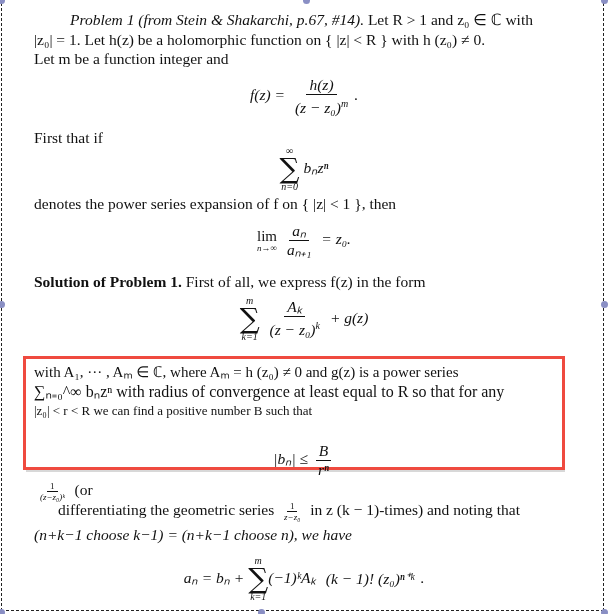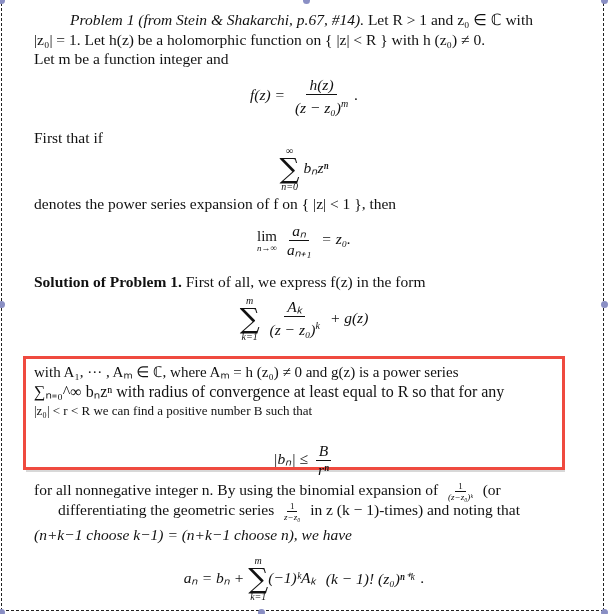--- a/index.html
+++ b/index.html
@@ -109,21 +109,21 @@
   <p class="p" style="position:absolute;top:401px;left:0;white-space:nowrap;font-size:13px;">|z₀| &lt; r &lt; R we can find a positive number B such that</p>
 
   <div class="disp" style="position:absolute;top:426px;left:0;width:540px;margin-top:16px;">
     <span class="m">|bₙ| ≤</span>
     <span class="frac">
       <span class="num m">B</span>
       <span class="den m">rⁿ</span>
     </span>
   </div>
 
-  <p class="p" style="position:absolute;top:480px;left:0;white-space:nowrap;"><span>for all nonnegative integer n. By using the binomial expansion of</span> <span class="frac sfrac">
+  <p class="p" style="position:absolute;top:480px;left:0;white-space:nowrap;"> <span class="frac sfrac">
         <span class="num">1</span>
         <span class="den m">(z−z₀)ᵏ</span>
       </span><span> (or</span></p>
   <p class="p" style="position:absolute;top:500px;left:0;white-space:nowrap;margin-left:24px;"><span>differentiating the geometric series</span> <span class="frac sfrac">
         <span class="num">1</span>
         <span class="den m">z−z₀</span>
       </span><span> in z (k − 1)-times) and noting that</span></p>
   <p class="p" style="position:absolute;top:525px;left:0;white-space:nowrap;font-style:italic;">(n+k−1 choose k−1) = (n+k−1 choose n), we have</p>
 
   <div class="disp" style="position:absolute;top:556px;left:0;width:540px;">

